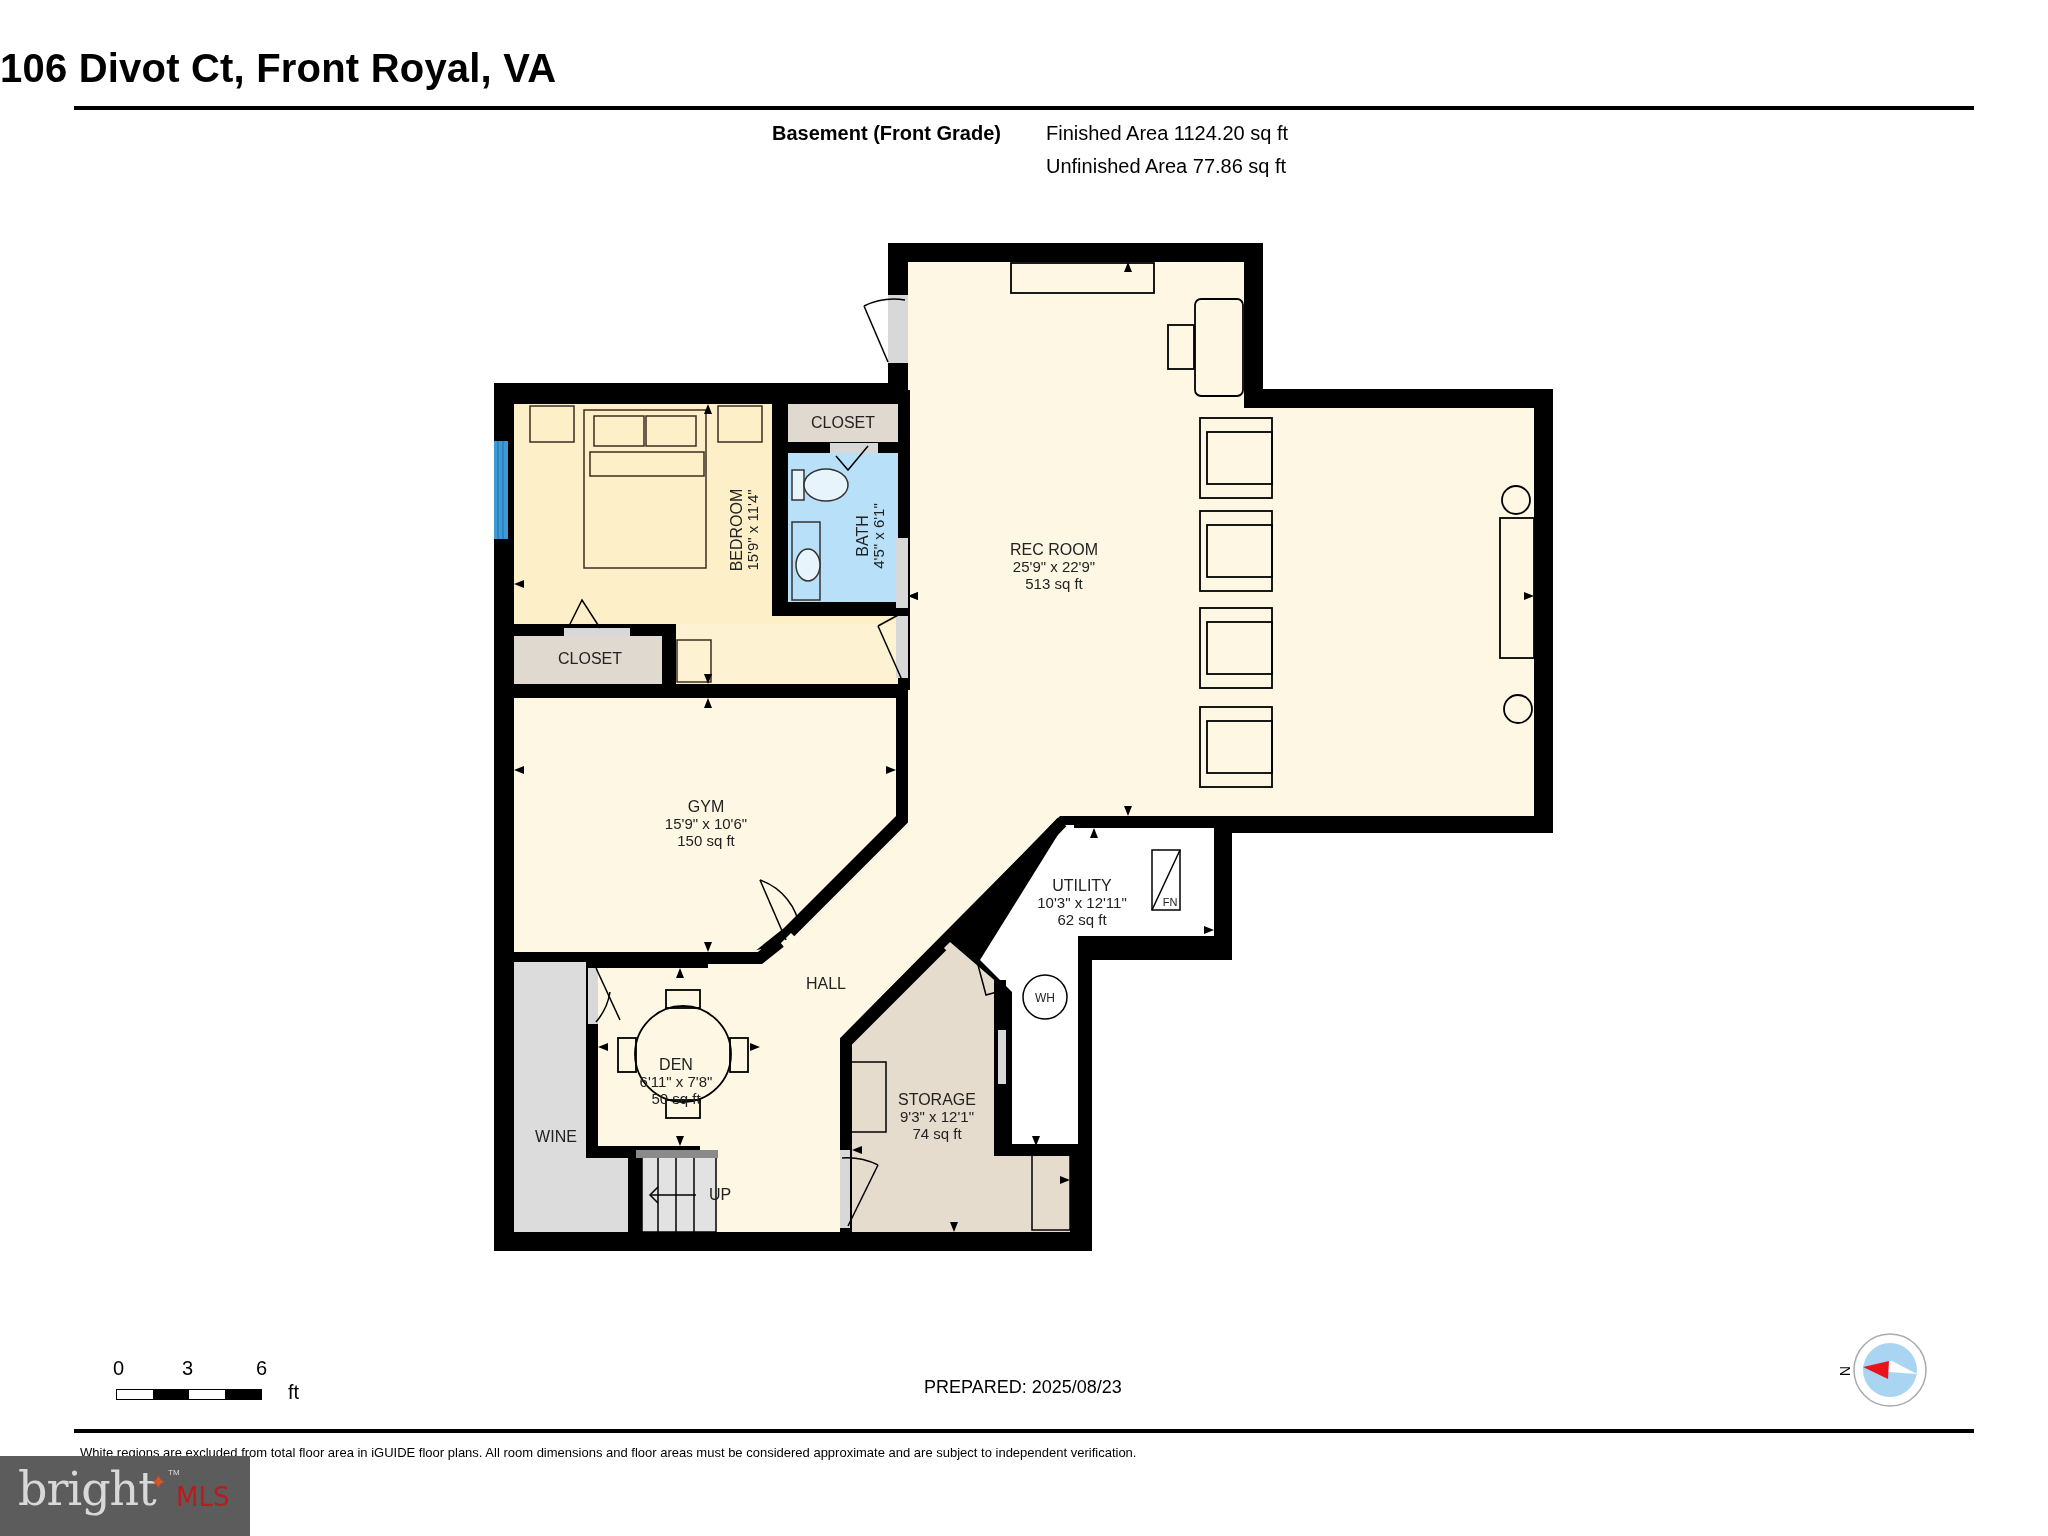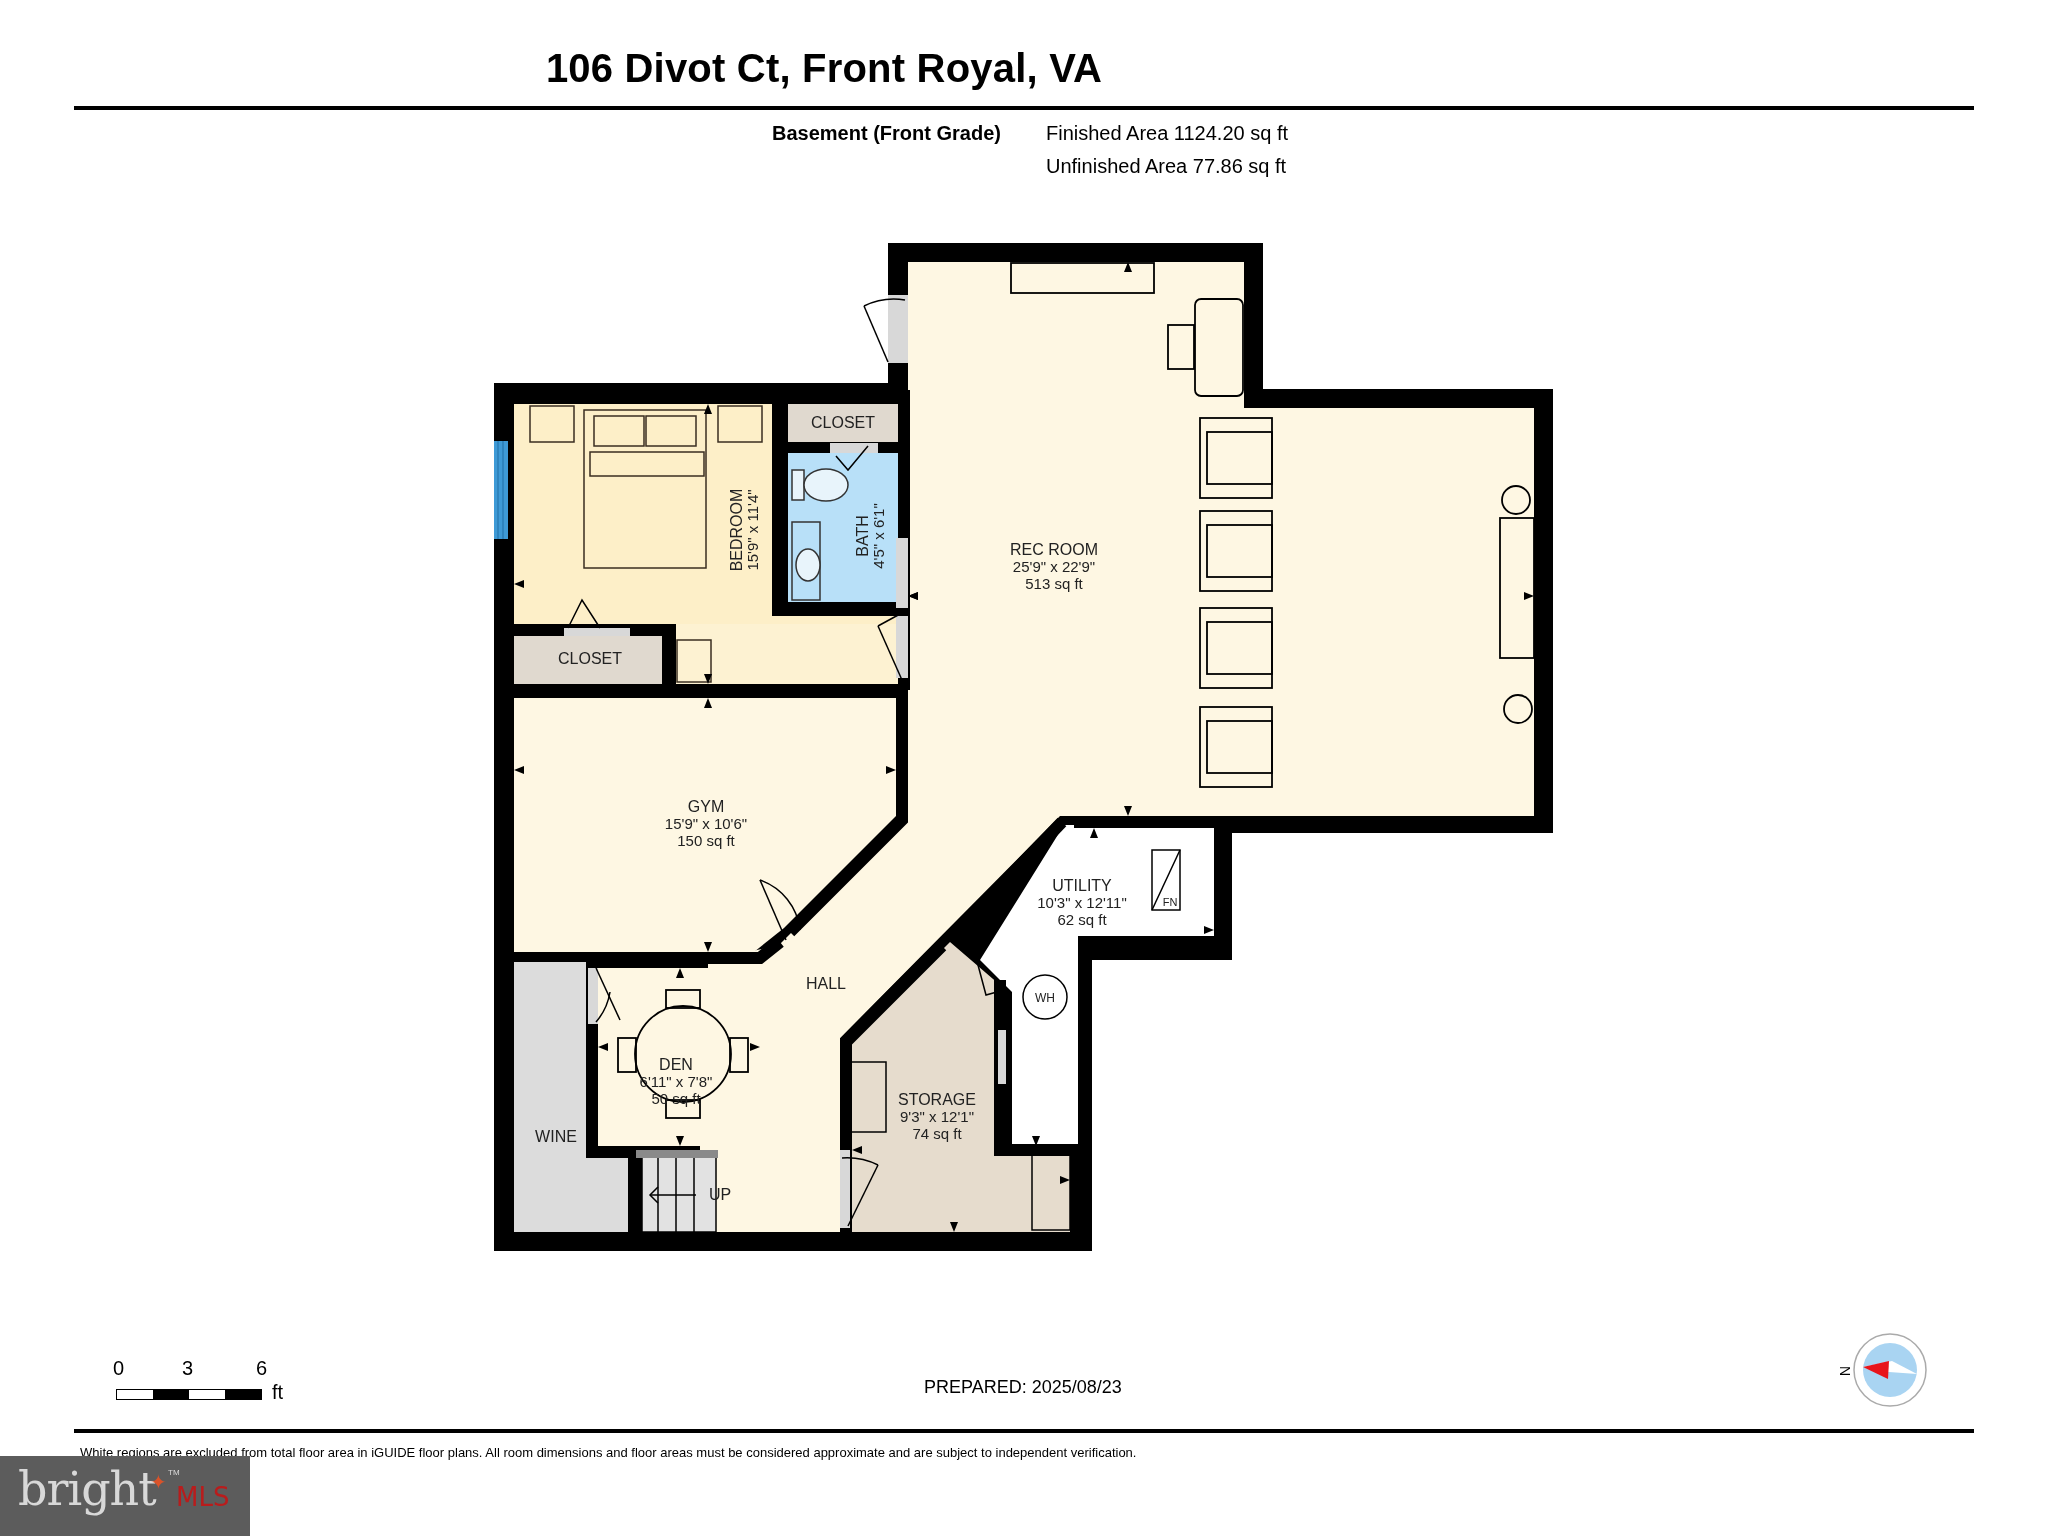--- a/index.html
+++ b/index.html
@@ -1,18 +1,18 @@
 <!DOCTYPE html>
 <html><head>
 <meta charset="utf-8">
 <style>
   html, body { margin:0; padding:0; background:#ffffff; }
   body { width:2048px; height:1536px; position:relative; overflow:hidden; font-family:"Liberation Sans", sans-serif; color:#000; }
   .abs { position:absolute; }
-  .title { left:0; width:1648px; top:46px; text-align:center; font-weight:bold; font-size:40px; letter-spacing:0.2px; }
+  .title { left:0; width:1648px; top:46px; text-align:left; font-weight:bold; font-size:40px; letter-spacing:0.2px; }
   .rule { left:74px; width:1900px; height:4px; background:#000; }
   .level { font-weight:bold; font-size:20px; }
   .area { font-size:20px; }
   svg.plan { position:absolute; left:0; top:0; }
   .rlabel { font-family:"Liberation Sans", sans-serif; font-size:15px; fill:#222; text-anchor:middle; }
   .rtitle { font-family:"Liberation Sans", sans-serif; font-size:16px; fill:#222; text-anchor:middle; }
   .scale-nums { font-size:20px; }
   .prepared { font-size:18px; }
   .disclaimer { font-size:13px; }
   .bright { left:0; top:1456px; width:250px; height:80px; background:#5c5c5c; }
@@ -240,21 +240,21 @@
 <div>
   <span class="abs scale-nums" style="left:113px; top:1357px;">0</span>
   <span class="abs scale-nums" style="left:182px; top:1357px;">3</span>
   <span class="abs scale-nums" style="left:256px; top:1357px;">6</span>
   <div class="abs" style="left:116px; top:1389px; width:144px; height:9px; border:1px solid #000; display:flex;">
     <div style="flex:1; background:#fff;"></div>
       <div style="flex:1; background:#000;"></div>
     <div style="flex:1; background:#fff;"></div>
       <div style="flex:1; background:#000;"></div>
   </div>
-  <span class="abs scale-nums" style="left:272px; top:1381px;">ft</span>
+  <span class="abs scale-nums" style="left:288px; top:1381px;">ft</span>
 </div>
 
 <div class="abs prepared" style="left:924px; top:1377px;">PREPARED: 2025/08/23</div>
 
 <svg class="abs" style="left:1830px; top:1330px;" width="100" height="80" viewBox="0 0 100 80">
   <text x="14" y="40" font-size="14" transform="rotate(90 14 36)" font-family="Liberation Sans, sans-serif">N</text>
   <circle cx="60" cy="40" r="36" fill="#fff" stroke="#aaa" stroke-width="1.5"></circle>
   <circle cx="60" cy="40" r="27" fill="#a9d4f2"></circle>
   <polygon points="33,37 62,31 87,44 59,42" fill="#fff"></polygon>
   <polygon points="33,37 59,31 58,49" fill="#e8141b"></polygon>

